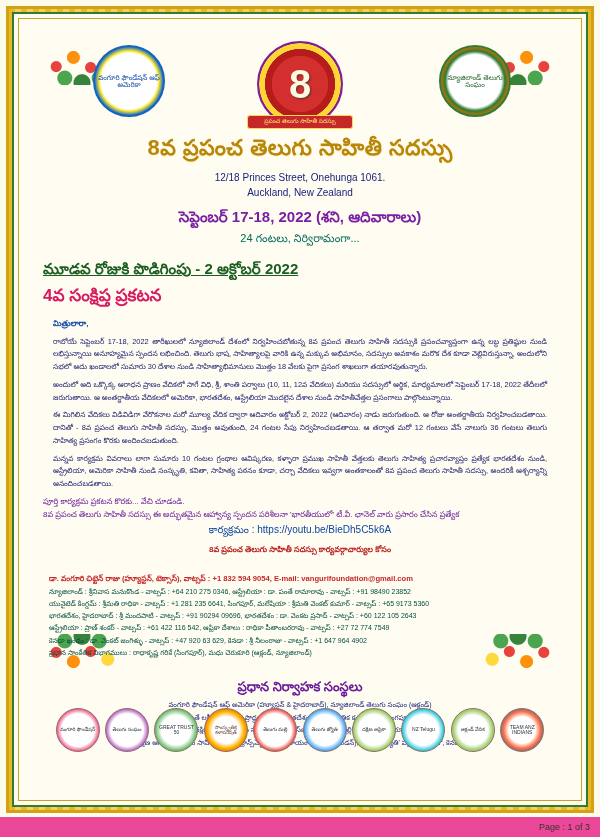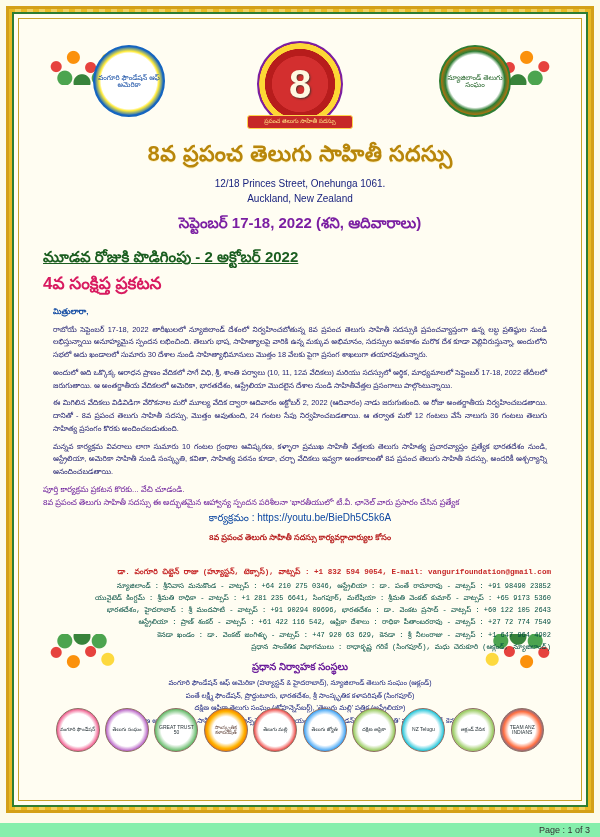--- a/index.html
+++ b/index.html
@@ -87,21 +87,21 @@
   }
   .emblem .ribbon{
     position:absolute;bottom:4px;left:50%;transform:translateX(-50%);
     width:104px;background:#c62828;color:#ffe082;
     font-size:6px;text-align:center;padding:2px 0;border-radius:3px;
     border:1px solid #ffd54f;
   }
 
   .title{
     text-align:center;font-size:22px;font-weight:bold;color:#b8860b;
-    margin-top:8px;letter-spacing:.5px;
+    margin-top:2px;letter-spacing:.5px;
     text-shadow:0 1px 0 #fff3c4;
   }
   .addr{
     text-align:center;font-size:10px;color:#1a237e;margin-top:4px;line-height:1.5;
   }
   .dates{
     text-align:center;font-size:15px;color:#7b1fa2;margin-top:8px;font-weight:bold;
   }
   .hours{
     text-align:center;font-size:11px;color:#00695c;margin-top:3px;
@@ -126,29 +126,28 @@
   .closing{
     text-align:left;font-size:8px;color:#6a1b9a;margin-top:4px;line-height:1.6;
   }
   .stream{
     text-align:center;font-size:10px;color:#0d47a1;margin-top:3px;
   }
   .sectionhead{
     text-align:center;font-size:8px;color:#b71c1c;margin-top:7px;font-weight:bold;
   }
   .contacts{
-    margin-top:22px;font-size:7px;color:#004d40;line-height:1.75;text-align:right;
+    margin-top:16px;font-size:7px;color:#004d40;line-height:1.75;text-align:left;
     padding:0 6px;
-    font-family:Liberation Mono, monospace;
   }
   .contacts .lead{color:#c62828;font-size:7.6px;font-weight:bold;}
   .contacts div{white-space:nowrap;overflow:hidden;text-overflow:ellipsis;}
 
   .orgs-head{
-    text-align:center;font-size:10px;color:#6a1b9a;margin-top:8px;font-weight:bold;
+    text-align:center;font-size:13px;color:#6a1b9a;margin-top:20px;font-weight:bold;
   }
   .orgs{
     text-align:center;font-size:7px;color:#1a237e;line-height:1.8;margin-top:2px;
     padding:0 8px;
   }
 
   .footer-logos{
     position:absolute;left:0;right:0;bottom:2px;height:56px;
     display:flex;align-items:center;justify-content:space-around;padding:0 10px;
     box-sizing:border-box;
@@ -164,22 +163,22 @@
   .f3{background:radial-gradient(circle,#fff 50%,#66bb6a 70%,#fff 85%);}
   .f4{background:radial-gradient(circle,#fff 45%,#ffb300 62%,#e65100 80%);color:#5d4037;}
   .f5{background:radial-gradient(circle,#fff 55%,#ef5350 70%,#fff 85%);}
   .f6{background:radial-gradient(circle,#fff 52%,#42a5f5 70%,#fff 85%);}
   .f7{background:radial-gradient(circle,#fff 52%,#8bc34a 72%,#fff 88%);}
   .f8{background:radial-gradient(circle,#fff 52%,#26c6da 70%,#fff 85%);}
   .f9{background:radial-gradient(circle,#fff 50%,#9ccc65 68%,#fff 86%);}
   .f10{background:radial-gradient(circle,#fff 45%,#ff7043 62%,#1565c0 82%);}
 
   .pagebar{
-    position:absolute;left:0;right:0;bottom:0;height:14px;
-    background:#86efac;color:#333;font-size:9px;
+    position:absolute;left:0;right:0;bottom:0;height:20px;
+    background:#ec4899;color:#333;font-size:9px;
     display:flex;align-items:center;justify-content:flex-end;
     padding-right:10px;box-sizing:border-box;
   }
 </style>
 </head>
 <body>
 
 <div class="page">
   <div class="border-outer"></div>
   <div class="border-green"></div>
@@ -209,20 +208,21 @@
       </div>
 
       <div class="title">8వ ప్రపంచ తెలుగు సాహితీ సదస్సు</div>
 
       <div class="addr">
         <div>12/18 Princes Street, Onehunga 1061.</div>
         <div>Auckland, New Zealand</div>
       </div>
 
       <div class="dates">సెప్టెంబర్ 17-18, 2022 (శని, ఆదివారాలు)</div>
+      <div class="hours">24 గంటలు, నిర్విరామంగా...</div>
       <div class="thirdday">మూడవ రోజుకి పొడిగింపు - 2 అక్టోబర్ 2022</div>
       <div class="announce">4వ సంక్షిప్త ప్రకటన</div>
 
       <div class="body-block">
         <p class="salutation">మిత్రులారా,</p>
         <p>రాబోయే సెప్టెంబర్ 17-18, 2022 తారీఖులలో న్యూజిలాండ్ దేశంలో నిర్వహించబోతున్న 8వ ప్రపంచ తెలుగు సాహితీ సదస్సుకి ప్రపంచవ్యాప్తంగా ఉన్న లబ్ధ ప్రతిష్ఠుల నుండి లభిస్తున్నాయి అనూహ్యమైన స్పందన లభించింది. తెలుగు భాష, సాహిత్యాలపై వారికి ఉన్న మక్కువ అభిమానం, సదస్సుల అవకాశం మరొక దేశ కూడా వెల్లివిరుస్తున్నా, అందులోని సభలో అదు ఖండాలలో సుమారు 30 దేశాల నుండి సాహిత్యాభిమానులు మొత్తం 18 వేలకు పైగా ప్రసంగ శాఖలుగా తయారవుతున్నారు.</p>
         <p>అందులో అది ఒక్కొక్క ఆరాధన ప్రాణం వేదికలో సాగే విధి, శ్రీ, శాంతి పర్వాలు (10, 11, 12వ వేదికలు) మరియు సదస్సులో ఆర్థిక, మాధ్యమాలలో సెప్టెంబర్ 17-18, 2022 తేదీలలో జరుగుతాయి. ఆ అంతర్జాతీయ వేదికలలో అమెరికా, భారతదేశం, ఆస్ట్రేలియా మొదలైన దేశాల నుండి సాహితీవేత్తల ప్రసంగాలు పాల్గొంటున్నాయి.</p>
         <p>ఈ మిగిలిన వేదికలు విడివిడిగా వేరొకనాల మరో మూల్య వేదిక ద్వారా ఆదివారం అక్టోబర్ 2, 2022 (ఆదివారం) నాడు జరుగుతుంది. ఆ రోజు అంతర్జాతీయ నిర్వహించబడతాయి. దానితో - 8వ ప్రపంచ తెలుగు సాహితీ సదస్సు, మొత్తం అవుతుంది, 24 గంటల సేపు నిర్వహించబడతాయి. ఆ తర్వాత మరో 12 గంటలు వేసే నాలుగు 36 గంటలు తెలుగు సాహిత్య ప్రసంగం కొరకు అందించబడుతుంది.</p>
         <p>మన్నవ కార్యక్రమ వివరాలు లాగా సుమారు 10 గంటల గ్రంథాల ఆవిష్కరణ, కళ్ళారా ప్రముఖ సాహితీ వేత్తలకు తెలుగు సాహిత్య ప్రచారవ్యాప్తం ప్రత్యేక భారతదేశం నుండి, ఆస్ట్రేలియా, అమెరికా సాహితీ నుండి సంస్కృతి, కవితా, సాహిత్య పఠనం కూడా, చర్చా వేదికలు ఇవ్వగా అంతకాలంతో 8వ ప్రపంచ తెలుగు సాహితీ సదస్సు, అందరికీ ఆశ్చర్యాన్ని ఆనందించబడతాయి.</p>
       </div>

